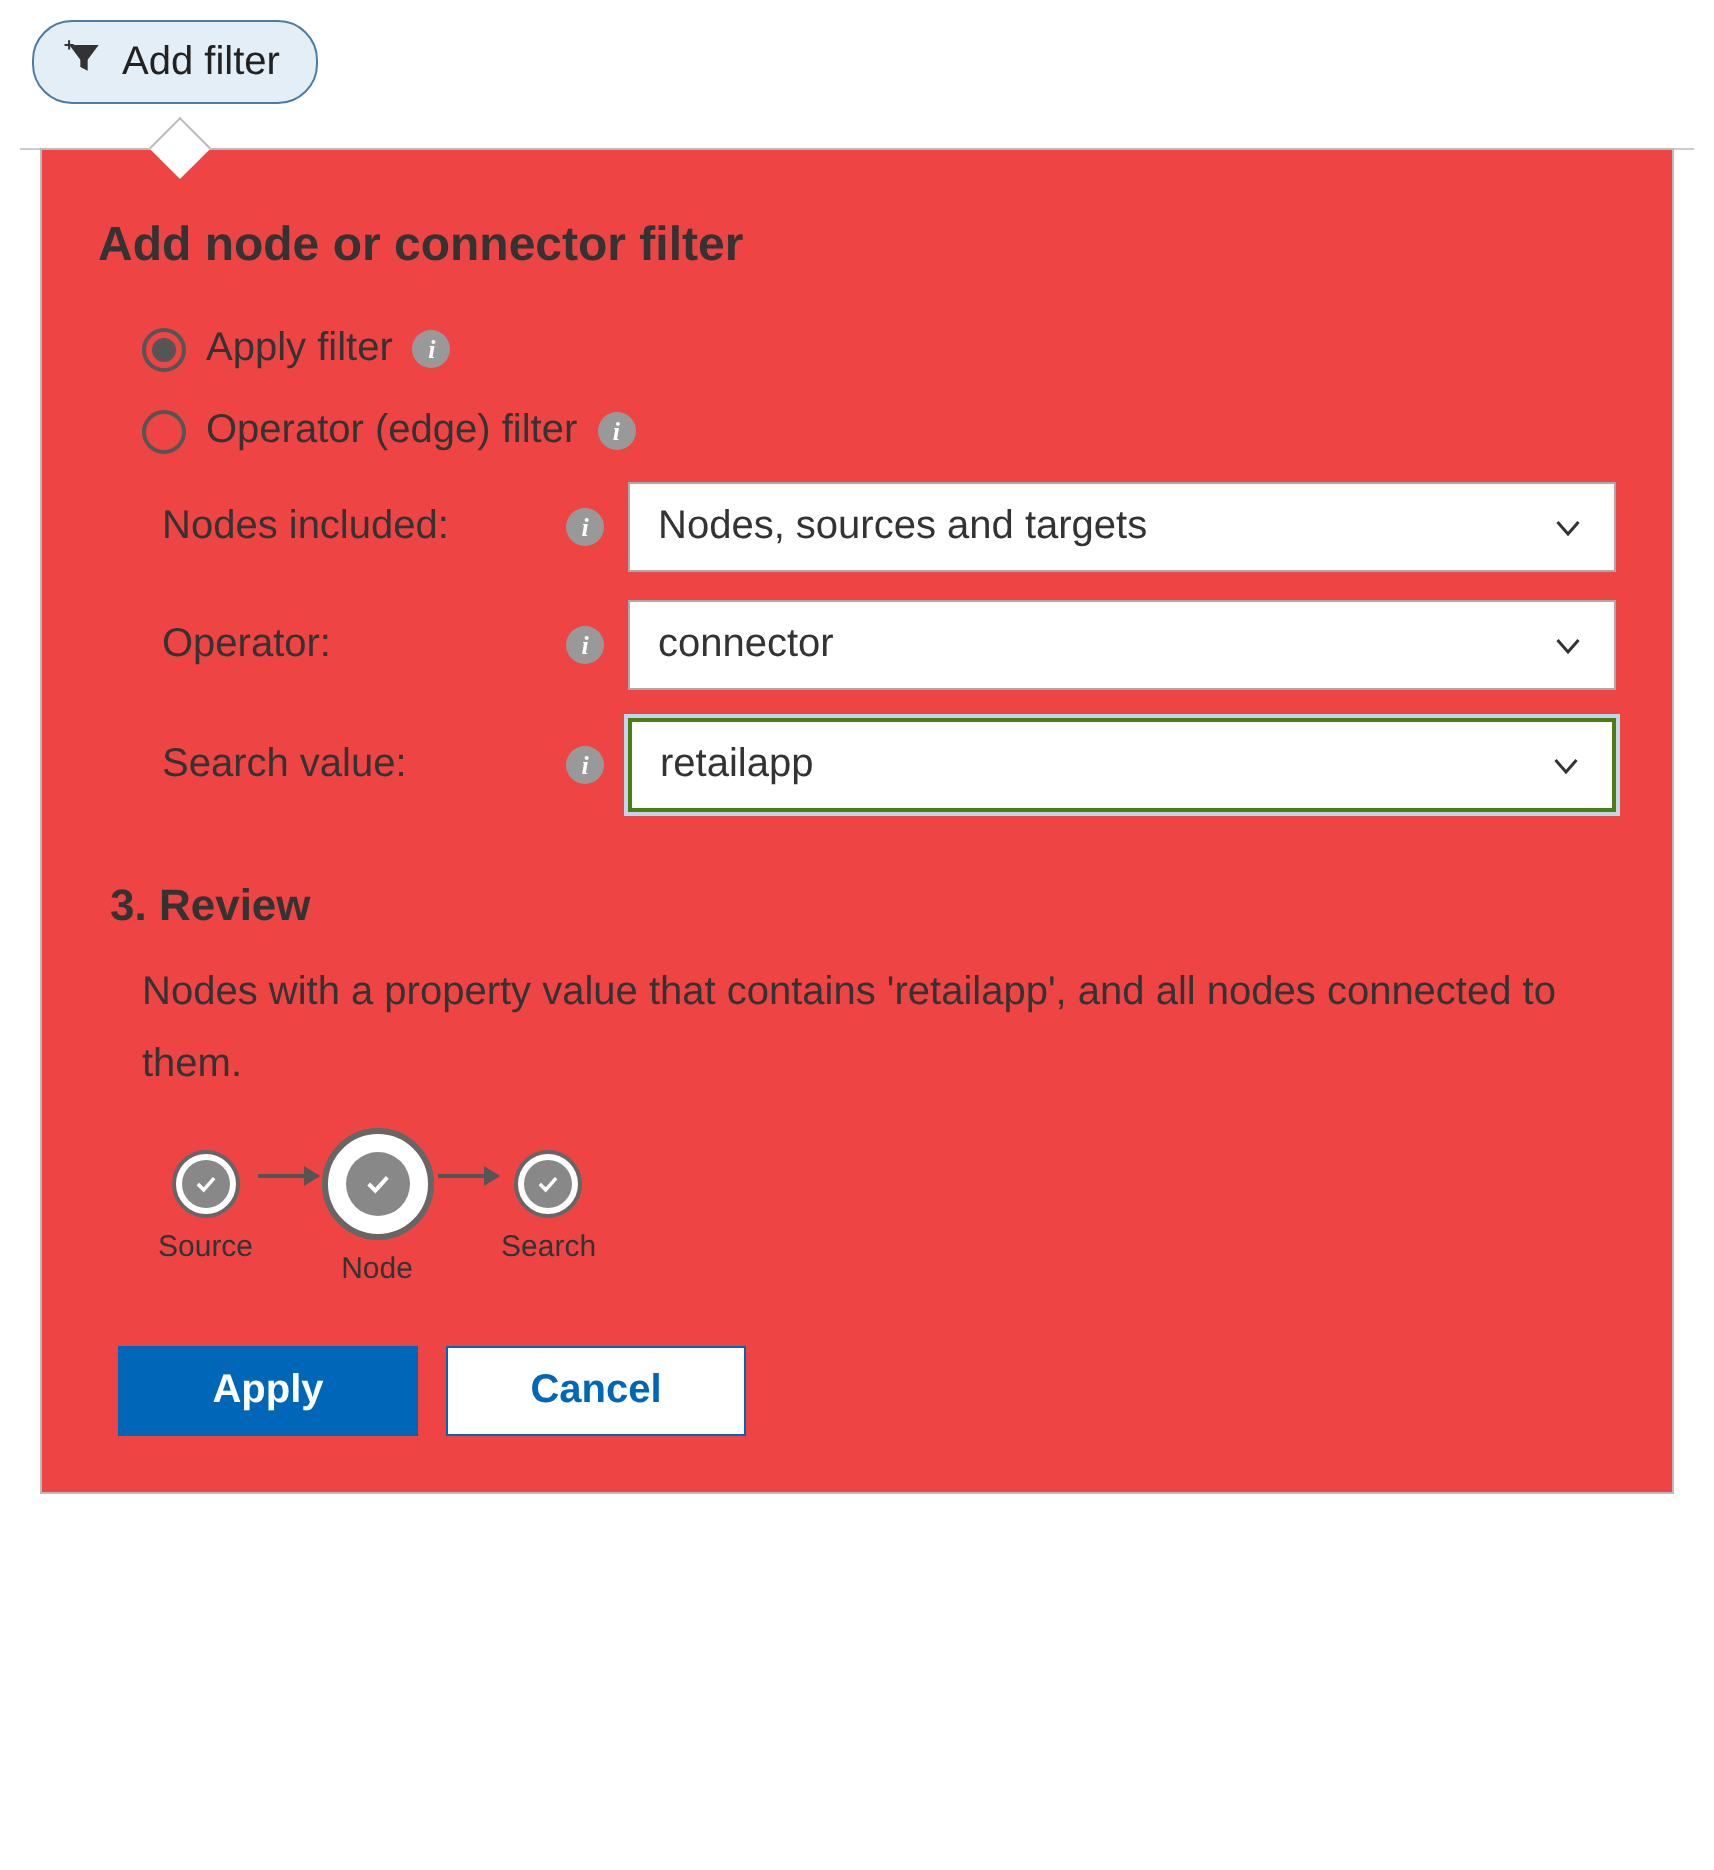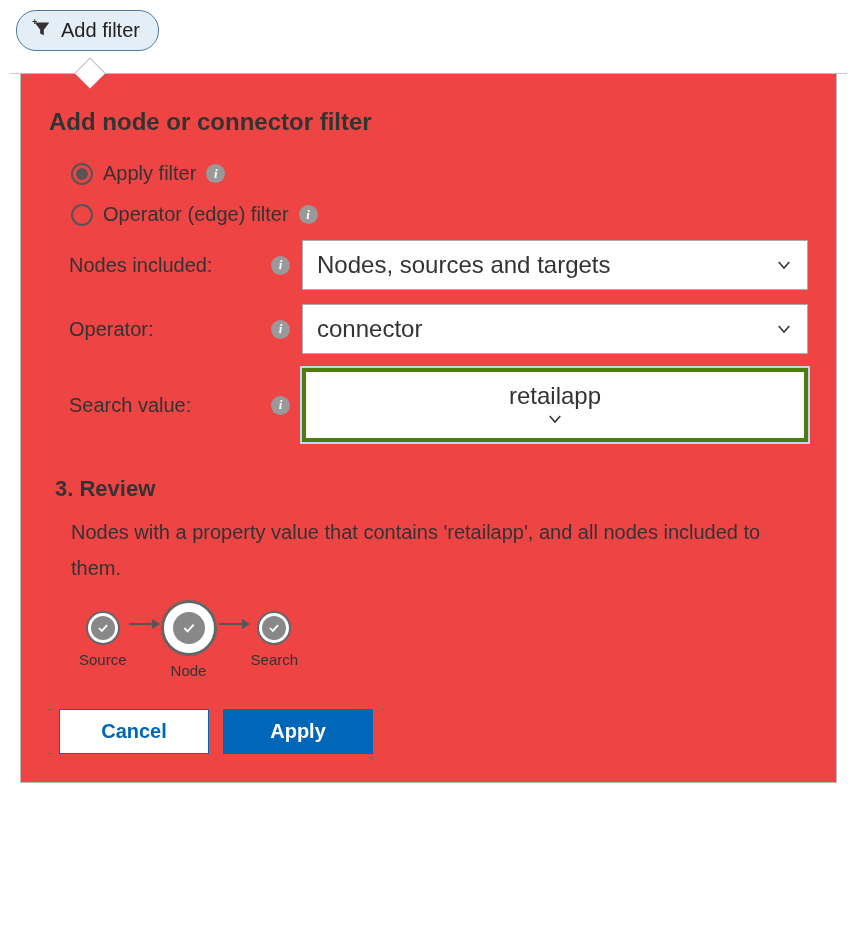--- a/index.html
+++ b/index.html
@@ -95,48 +95,47 @@
     display: inline-flex;
     align-items: center;
     justify-content: center;
     font-size: 13px;
     font-family: Georgia, serif;
     font-style: italic;
     font-weight: bold;
     cursor: pointer;
   }
   .params {
-    margin-left: 20px;
+    margin-left: 32px;
     margin-top: 4px;
   }
   .param-row {
     display: flex;
     align-items: center;
     gap: 12px;
     margin: 14px 0;
   }
   .param-label {
     width: 190px;
     font-size: 20px;
   }
   .select {
     flex: 1;
     border: 1px solid #aaa;
     padding: 10px 14px;
-    font-size: 24px;
+    font-size: 20px;
     display: flex;
     align-items: center;
     justify-content: space-between;
     cursor: pointer;
     background: #fff;
   }
   .select.focused {
-    border: 4px solid #4d7c0f;
+    border: 2px solid #4d7c0f;
     outline: 2px solid #bcd7f0;
-    flex-direction: column;
   }
   .chev {
     width: 18px; height: 18px;
   }
   .review-text {
     font-size: 20px;
     line-height: 1.8;
     margin: 8px 0 8px 22px;
   }
   .diagram {
@@ -256,21 +255,21 @@
         <div class="select focused">
           <span>retailapp</span>
           <svg class="chev" viewBox="0 0 24 24">
               <path d="M5 8 L12 16 L19 8" fill="none" stroke="#333" stroke-width="2"></path>
             </svg>
         </div>
       </div>
     </div>
 
     <div class="section-h" style="margin-top:34px;">3. Review</div>
-    <div class="review-text">Nodes with a property value that contains 'retailapp', and all nodes included to them.</div>
+    <div class="review-text">Nodes with a property value that contains 'retailapp', and all nodes connected to them.</div>
 
     <div class="diagram">
       <div class="dnode">
         <div class="circle c-sm">
           <div class="inner">
               <svg class="check" viewBox="0 0 24 24">
                 <path d="M5 12 L10 17 L19 7" fill="none" stroke="#fff" stroke-width="3"></path>
               </svg>
             </div>
         </div>
@@ -294,17 +293,17 @@
               <svg class="check" viewBox="0 0 24 24">
                 <path d="M5 12 L10 17 L19 7" fill="none" stroke="#fff" stroke-width="3"></path>
               </svg>
             </div>
         </div>
         <div class="dlabel">Search</div>
       </div>
     </div>
 
     <div class="btns">
+      <div class="btn primary">Apply</div>
       <div class="btn secondary">Cancel</div>
-      <div class="btn primary">Apply</div>
     </div>
   </div>
 </div>
 
 </body></html>

